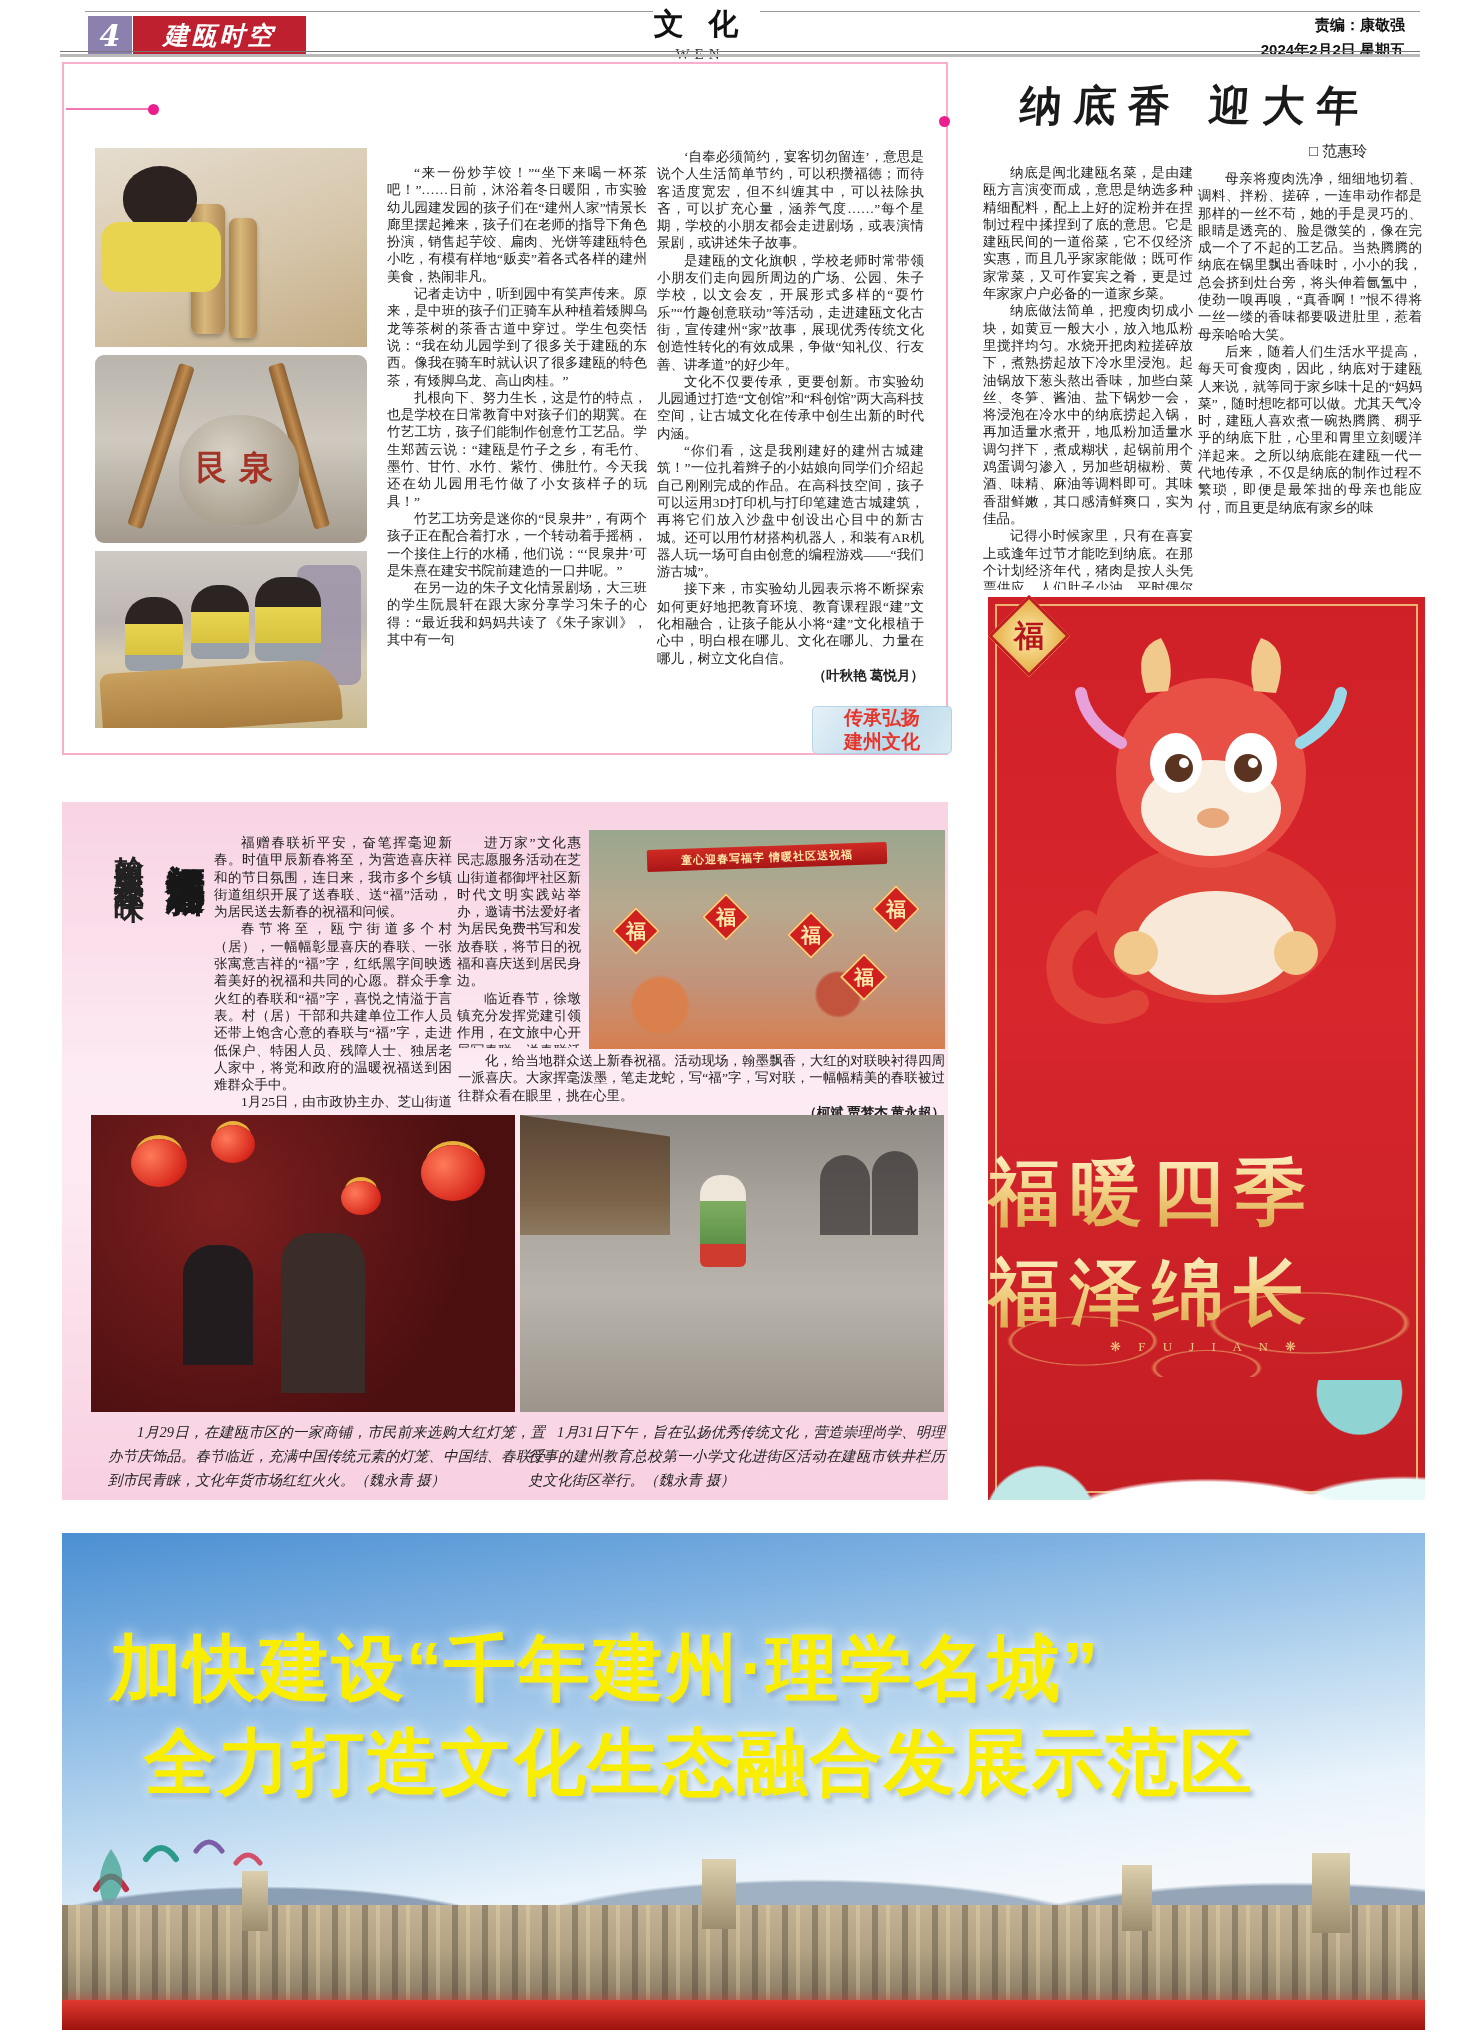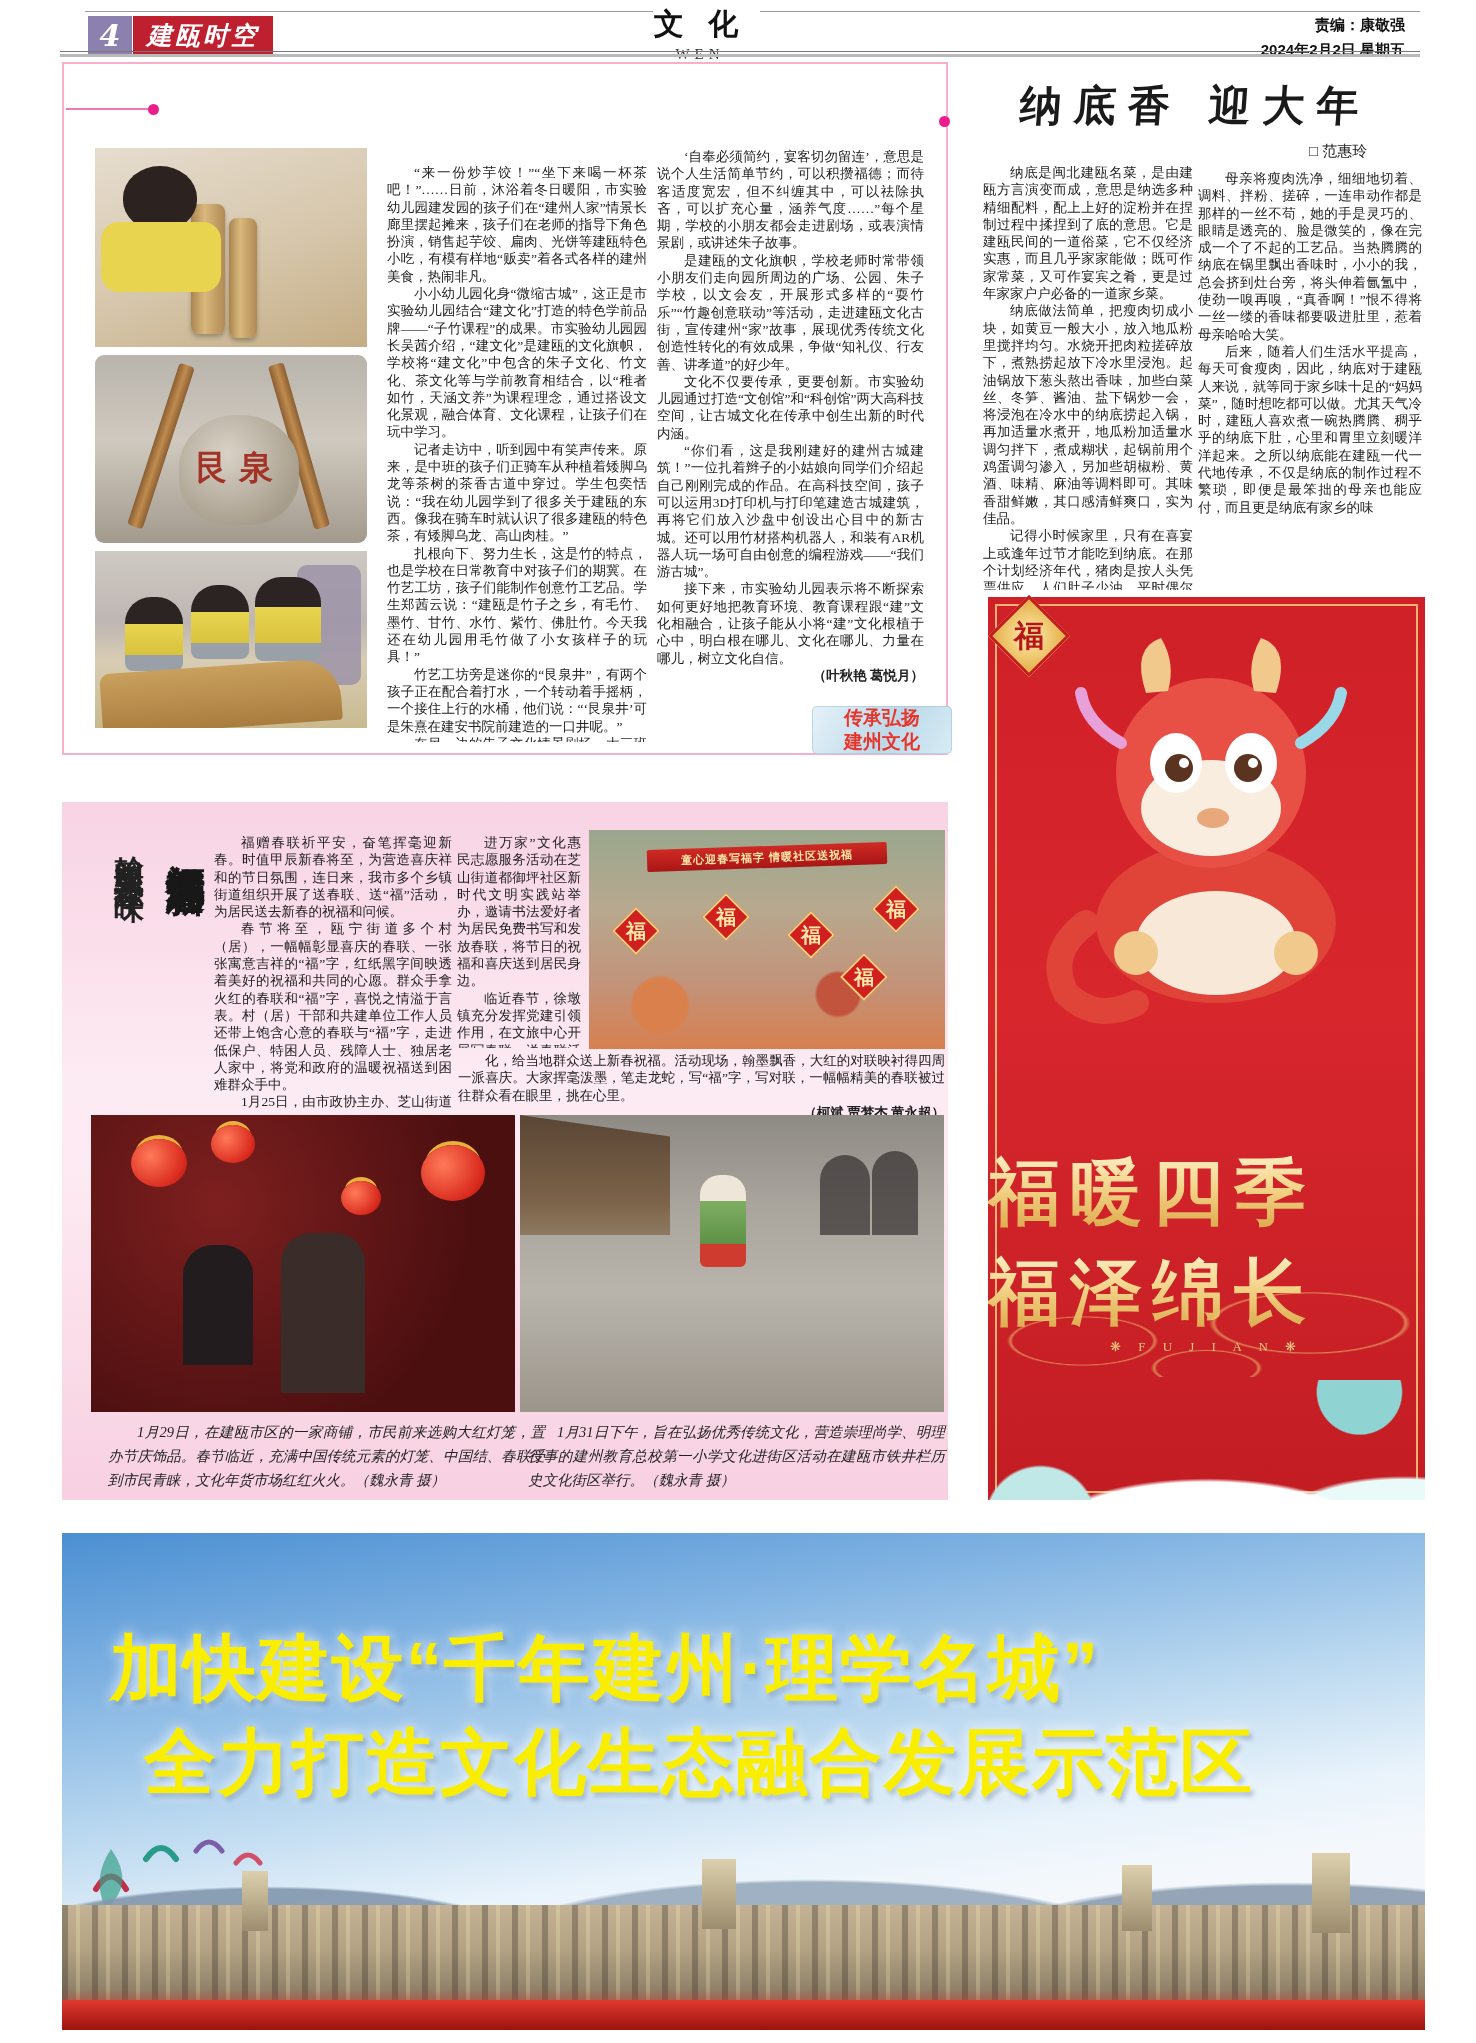--- a/index.html
+++ b/index.html
@@ -5,21 +5,21 @@
   * { margin:0; padding:0; box-sizing:border-box; }
   html,body { background:#ffffff; }
   #page { position:relative; width:1476px; height:2043px; background:#fff; overflow:hidden;
           font-family:"Liberation Serif", serif; }
   .abs { position:absolute; }
 
   
   .rule { position:absolute; background:#9a9a9a; height:1px; }
   .pagenum { left:88px; top:16px; width:44px; height:40px; background:#8c80ae; color:#fff;
              font:italic bold 30px "DejaVu Serif", serif; text-align:center; line-height:40px; }
-  .masthead { left:133px; top:16px; width:140px; height:40px; background:#bf202f; color:#fff;
+  .masthead { left:133px; top:16px; width:173px; height:40px; background:#bf202f; color:#fff;
               font:bold italic 25px "DejaVu Serif", serif; text-align:center; line-height:40px; letter-spacing:3px; }
   .sectitle { left:648px; top:4px; width:104px; text-align:center; }
   .sectitle .cn { font:bold 30px "Liberation Sans", sans-serif; color:#111; letter-spacing:8px; }
   .sectitle .en { font:15px "Liberation Serif", serif; color:#333; letter-spacing:5px; margin-top:1px; }
   .edmeta { left:1020px; top:16px; width:385px; text-align:right; color:#111; }
   .edmeta .l1 { font:bold 15px "Liberation Sans", sans-serif; margin-bottom:6px; }
   .edmeta .l2 { font:bold 15px "Liberation Sans", sans-serif; }
   .hdr-bottom1 { left:60px; top:51px; width:1360px; height:1px; background:#777; }
   .hdr-bottom2 { left:60px; top:54px; width:1360px; height:3px; background:#b9b9b9; }
 
@@ -176,21 +176,20 @@
     <div class="photo ph-kids" style="left:31px; top:487px; width:272px; height:177px;">
       <div class="robot"></div>
       <div class="kid" style="left:30px; top:46px;"></div>
       <div class="kid" style="left:96px; top:34px;"></div>
       <div class="kid" style="left:160px; top:26px; width:66px; height:84px;"></div>
       <div class="sandtable"></div>
     </div>
 
     <div class="abs news" style="left:323px; top:100px; width:260px; height:578px;">
       <p>“来一份炒芋饺！”“坐下来喝一杯茶吧！”……日前，沐浴着冬日暖阳，市实验幼儿园建发园的孩子们在“建州人家”情景长廊里摆起摊来，孩子们在老师的指导下角色扮演，销售起芋饺、扁肉、光饼等建瓯特色小吃，有模有样地“贩卖”着各式各样的建州美食，热闹非凡。</p>
-      <p>小小幼儿园化身“微缩古城”，这正是市实验幼儿园结合“建文化”打造的特色学前品牌——“子竹课程”的成果。市实验幼儿园园长吴茜介绍，“建文化”是建瓯的文化旗帜，学校将“建文化”中包含的朱子文化、竹文化、茶文化等与学前教育相结合，以“稚者如竹，天涵文养”为课程理念，通过搭设文化景观，融合体育、文化课程，让孩子们在玩中学习。</p>
       <p>记者走访中，听到园中有笑声传来。原来，是中班的孩子们正骑车从种植着矮脚乌龙等茶树的茶香古道中穿过。学生包奕恬说：“我在幼儿园学到了很多关于建瓯的东西。像我在骑车时就认识了很多建瓯的特色茶，有矮脚乌龙、高山肉桂。”</p>
       <p>扎根向下、努力生长，这是竹的特点，也是学校在日常教育中对孩子们的期冀。在竹艺工坊，孩子们能制作创意竹工艺品。学生郑茜云说：“建瓯是竹子之乡，有毛竹、墨竹、甘竹、水竹、紫竹、佛肚竹。今天我还在幼儿园用毛竹做了小女孩样子的玩具！”</p>
       <p>竹艺工坊旁是迷你的“艮泉井”，有两个孩子正在配合着打水，一个转动着手摇柄，一个接住上行的水桶，他们说：“‘艮泉井’可是朱熹在建安书院前建造的一口井呢。”</p>
       <p>在另一边的朱子文化情景剧场，大三班的学生阮晨轩在跟大家分享学习朱子的心得：“最近我和妈妈共读了《朱子家训》，其中有一句</p>
     </div>
     <div class="abs news" style="left:593px; top:84px; width:267px; height:560px;">
       <p>‘自奉必须简约，宴客切勿留连’，意思是说个人生活简单节约，可以积攒福德；而待客适度宽宏，但不纠缠其中，可以祛除执吝，可以扩充心量，涵养气度……”每个星期，学校的小朋友都会走进剧场，或表演情景剧，或讲述朱子故事。</p>
       <p>是建瓯的文化旗帜，学校老师时常带领小朋友们走向园所周边的广场、公园、朱子学校，以文会友，开展形式多样的“耍竹乐”“竹趣创意联动”等活动，走进建瓯文化古街，宣传建州“家”故事，展现优秀传统文化创造性转化的有效成果，争做“知礼仪、行友善、讲孝道”的好少年。</p>
       <p>文化不仅要传承，更要创新。市实验幼儿园通过打造“文创馆”和“科创馆”两大高科技空间，让古城文化在传承中创生出新的时代内涵。</p>
       <p>“你们看，这是我刚建好的建州古城建筑！”一位扎着辫子的小姑娘向同学们介绍起自己刚刚完成的作品。在高科技空间，孩子可以运用3D打印机与打印笔建造古城建筑，再将它们放入沙盘中创设出心目中的新古城。还可以用竹材搭构机器人，和装有AR机器人玩一场可自由创意的编程游戏——“我们游古城”。</p>

